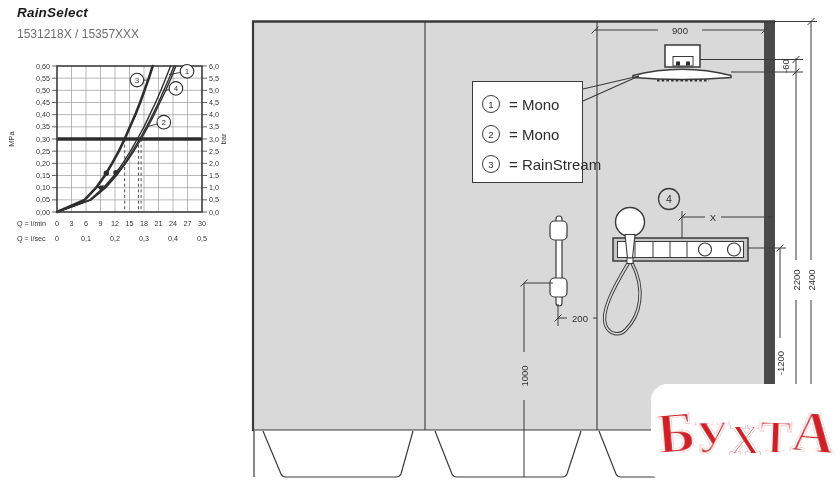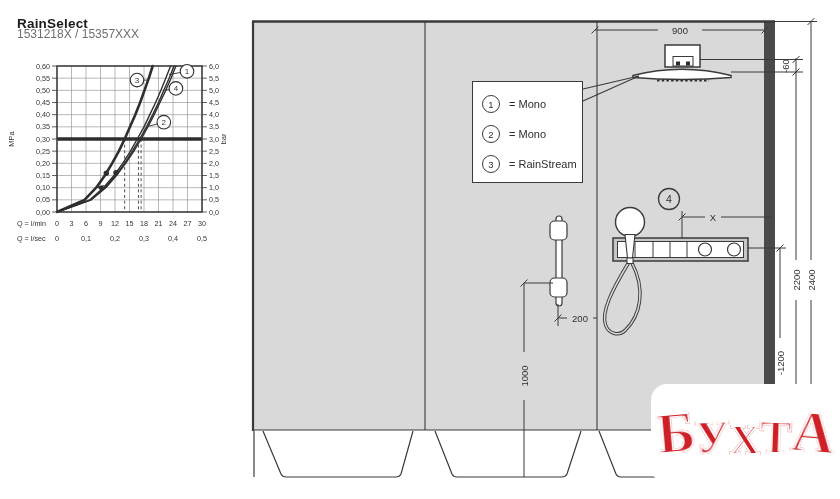--- a/index.html
+++ b/index.html
@@ -1,37 +1,37 @@
 <!DOCTYPE html>
 <html><head>
 <meta charset="utf-8">
 <style>
   html,body{margin:0;padding:0;}
   body{
     width:840px;height:499px;position:relative;overflow:hidden;
     background:#fff;font-family:"Liberation Sans", sans-serif;
     -webkit-font-smoothing:antialiased;
   }
-  .hdr-title{position:absolute;left:17px;top:16px;font-size:13.5px;font-weight:bold;color:#1b1b1b;letter-spacing:.2px;}
+  .hdr-title{position:absolute;left:17px;top:5px;font-size:13.5px;font-weight:bold;color:#1b1b1b;letter-spacing:.2px;font-style:italic;}
   .hdr-sku{position:absolute;left:17px;top:27px;font-size:12px;color:#6e6e6e;}
   #chart-svg{position:absolute;left:0;top:55px;}
   #diagram-svg{position:absolute;left:250px;top:0;}
   
   .legend{
     position:absolute;left:472px;top:81px;width:111px;height:102px;
     background:#fff;border:1.6px solid #3a3a3a;box-sizing:border-box;
     padding:7px 0 0 9px;z-index:3;
   }
   .legend-row{display:flex;align-items:center;height:30px;}
   .legend-circle{
     width:18px;height:18px;border:1.3px solid #3a3a3a;border-radius:50%;
     display:flex;align-items:center;justify-content:center;
     font-size:9.5px;color:#2e2e2e;flex:0 0 auto;background:#fff;box-sizing:border-box;
   }
-  .legend-label{font-size:11px;color:#2e2e2e;margin-left:9px;white-space:pre;}
+  .legend-label{font-size:15px;color:#2e2e2e;margin-left:9px;white-space:pre;}
   
   .watermark{
     position:absolute;left:651px;top:384px;width:202px;height:99px;
     background:#fff;border-radius:16px;z-index:5;
     display:flex;align-items:center;justify-content:flex-start;
     padding-left:6px;box-sizing:border-box;
   }
   .wm-letter{
     font-family:"Liberation Serif", serif;font-weight:bold;color:#ce2127;
     -webkit-text-stroke:1.8px #ffffff;line-height:1;

